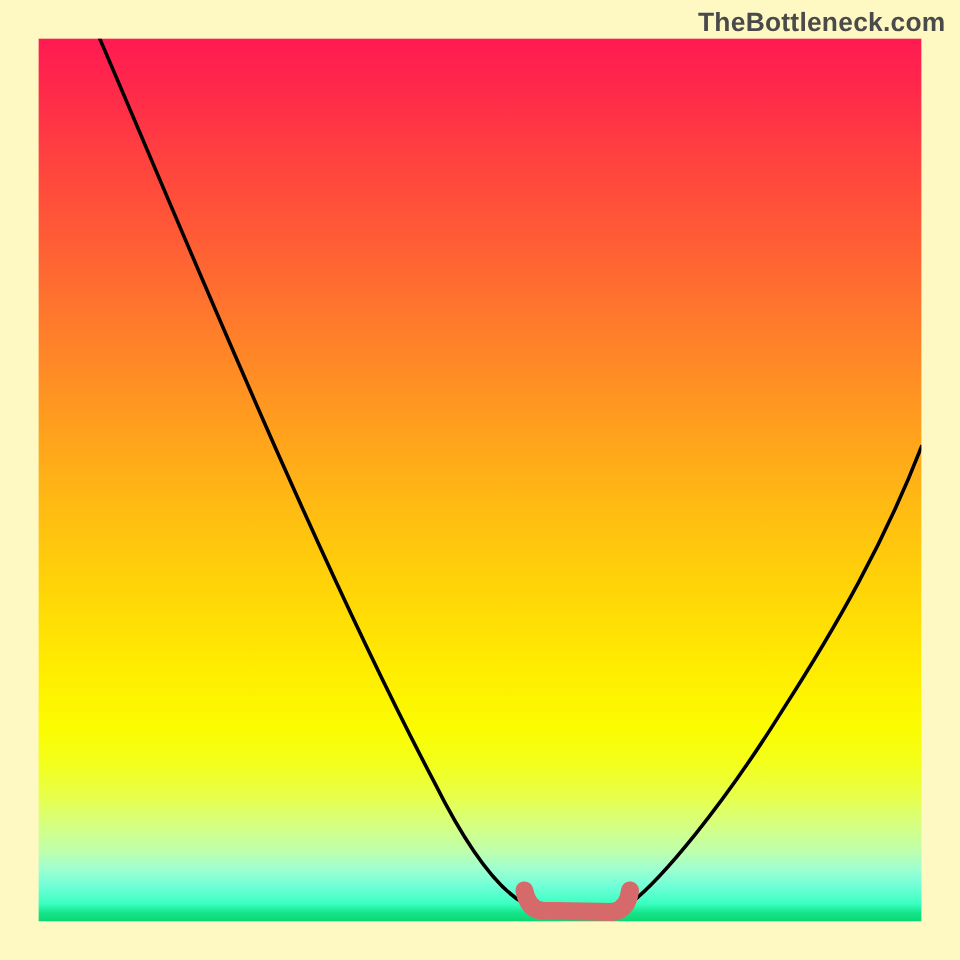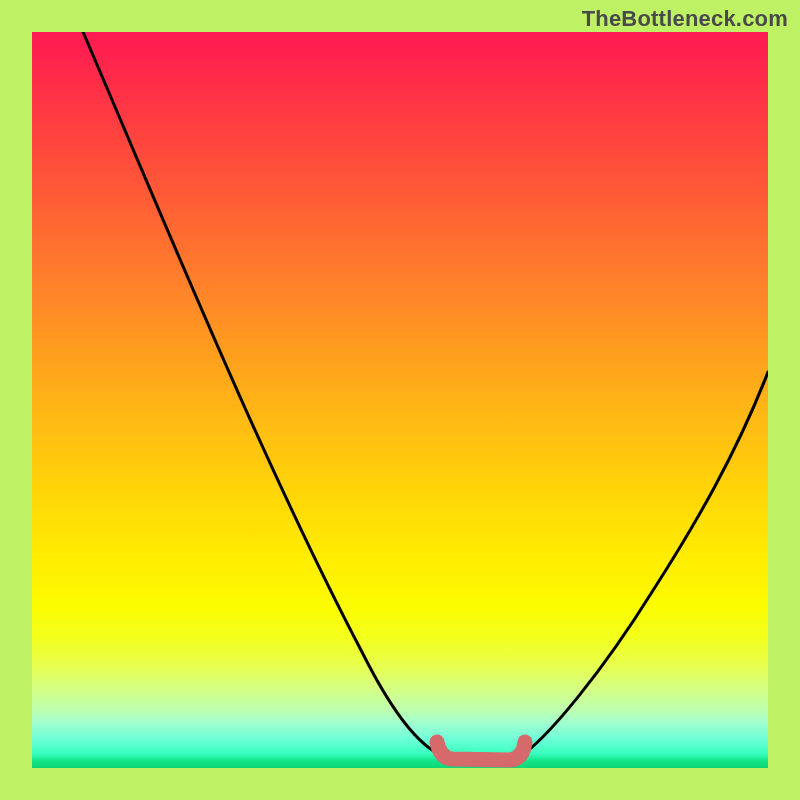--- a/index.html
+++ b/index.html
@@ -10,21 +10,21 @@
     background: #000;
     position: relative;
     font-family: Arial, Helvetica, sans-serif;
   }
   .frame {
     position: absolute;
     top: 0;
     left: 0;
     width: 800px;
     height: 800px;
-    background: #bef264;
+    background: #fef9c3;
   }
   .plot-area {
     position: absolute;
     top: 32px;
     left: 32px;
     width: 736px;
     height: 736px;
     overflow: hidden;
   }
   .gradient {

